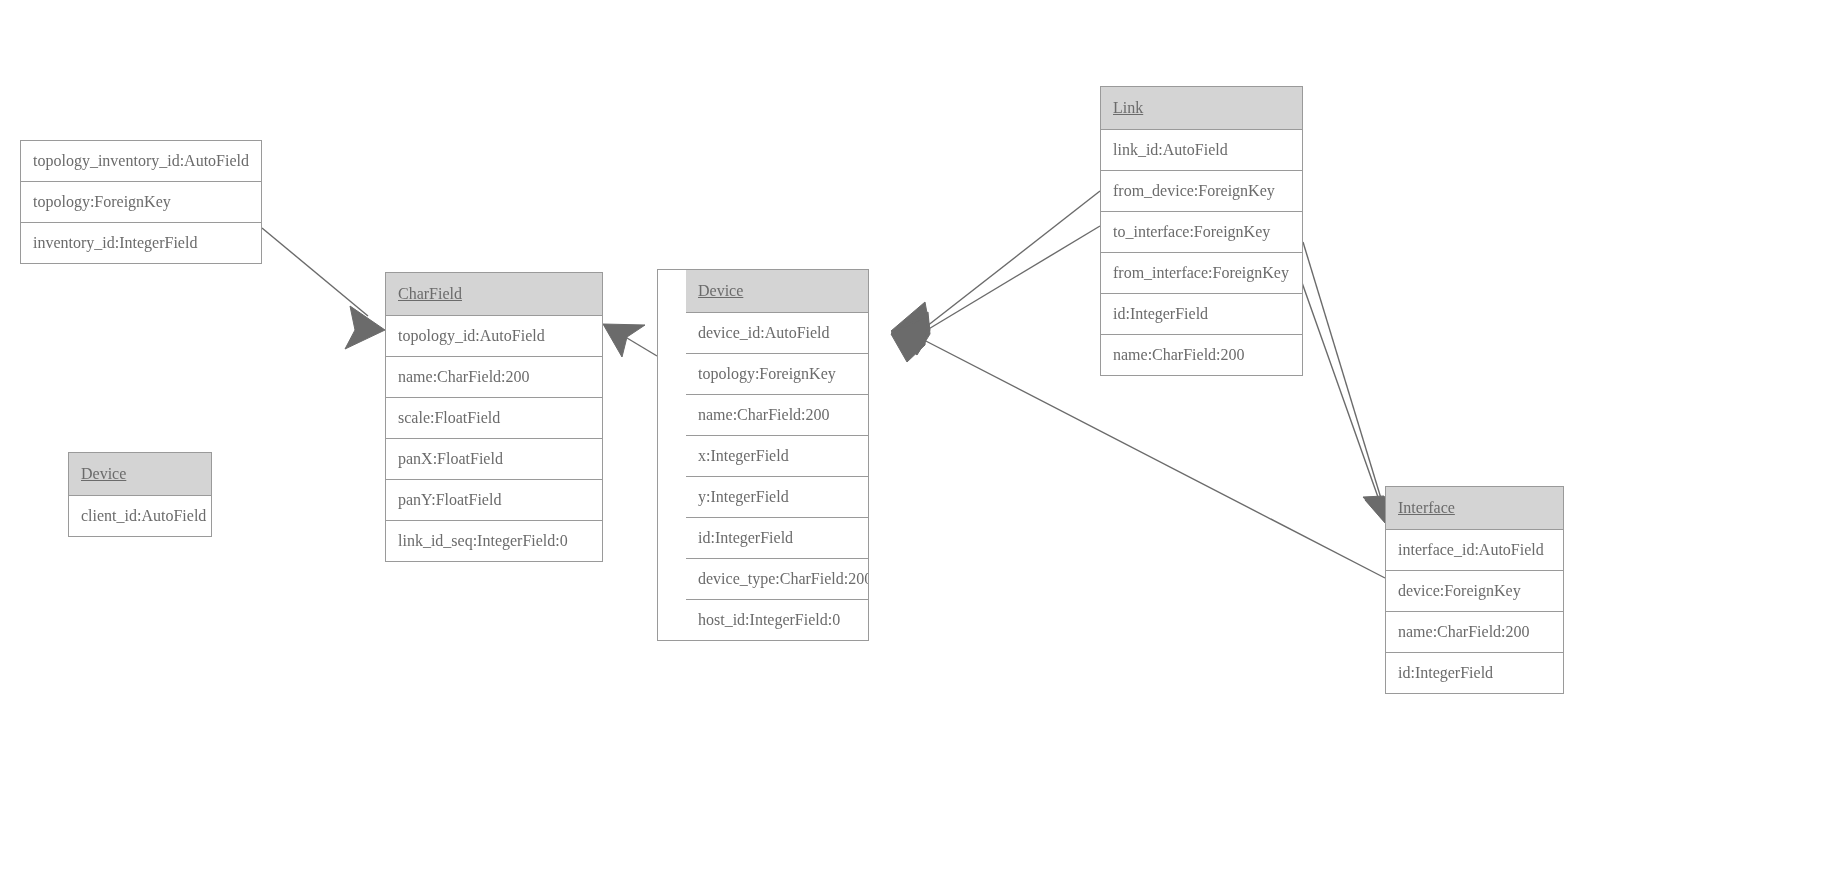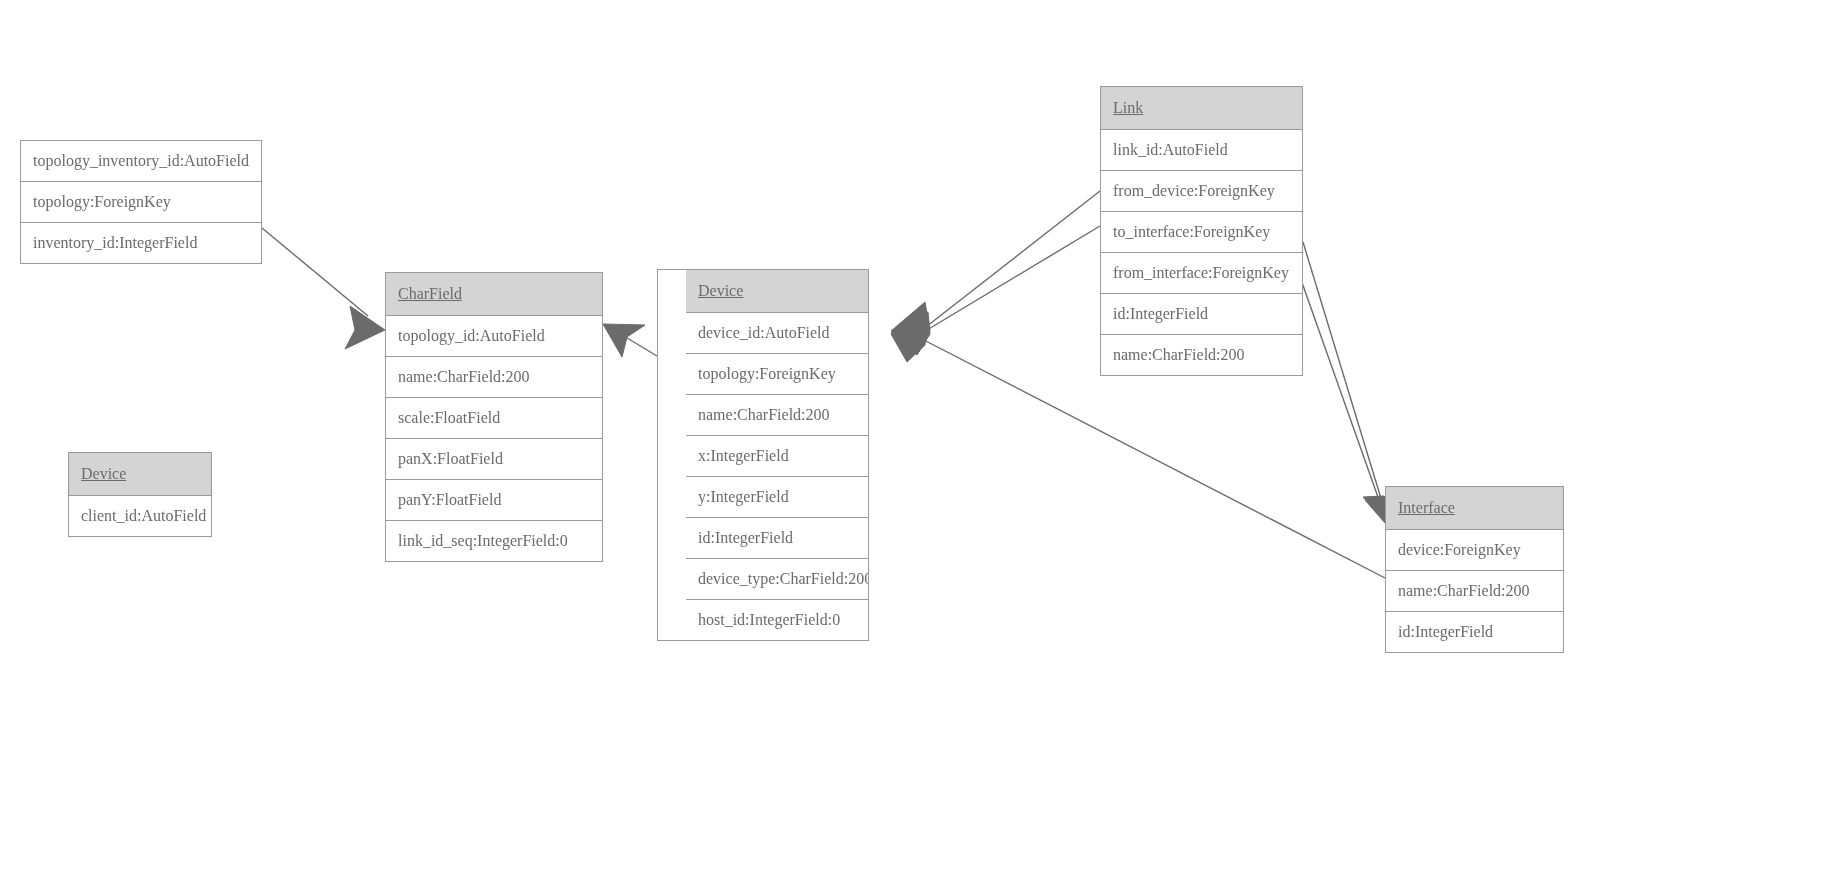--- a/index.html
+++ b/index.html
@@ -161,19 +161,20 @@
       <li class="entity-field">to_interface:ForeignKey</li>
       <li class="entity-field">from_interface:ForeignKey</li>
       <li class="entity-field">id:IntegerField</li>
       <li class="entity-field">name:CharField:200</li>
     </ul>
   </div>
 
   <div class="entity" style="left:1385px; top:486px; width:179px;">
     <div class="entity-title">Interface</div>
     <ul class="entity-fields">
+      <li class="entity-field">interface_id:AutoField</li>
       <li class="entity-field">device:ForeignKey</li>
       <li class="entity-field">name:CharField:200</li>
       <li class="entity-field">id:IntegerField</li>
     </ul>
   </div>
 
 </div>
 
 </body></html>

